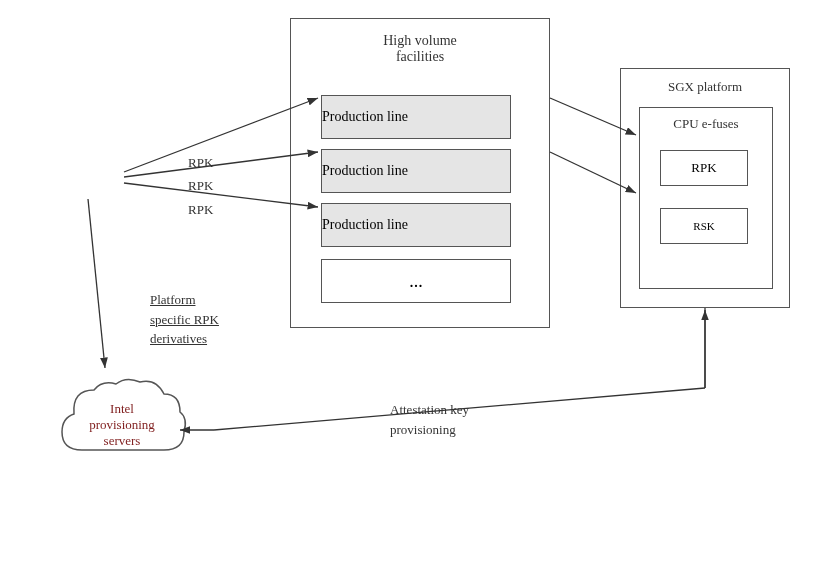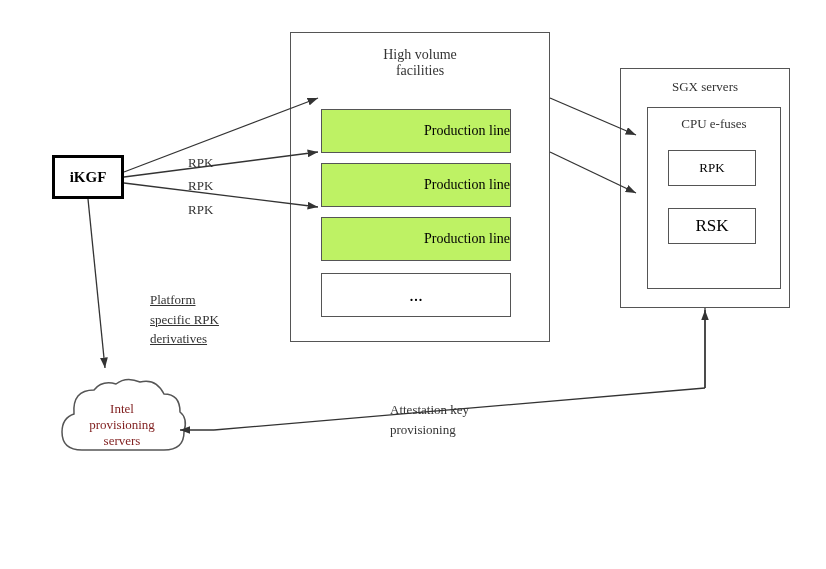--- a/index.html
+++ b/index.html
@@ -44,44 +44,43 @@
 
     
     .hvf-outer {
       position: absolute;
       left: 290px;
       top: 18px;
       width: 260px;
       height: 310px;
       border: 1.5px solid #555;
       background: #fff;
-      margin-top: 14px;
     }
     .hvf-title {
       position: absolute;
       top: 14px;
       left: 0;
       width: 100%;
       text-align: center;
       font-size: 14px;
       color: #333;
     }
 
     
     .prod-box {
       position: absolute;
       left: 30px;
       width: 190px;
       height: 44px;
       border: 1.5px solid #555;
       display: flex;
       align-items: center;
-      justify-content: flex-end;
+      justify-content: flex-start;
       font-size: 14px;
-      background: #bef264;
+      background: #e5e5e5;
     }
     .prod1 { top: 76px; }
     .prod2 { top: 130px; }
     .prod3 { top: 184px; }
     .prod-dots {
       position: absolute;
       left: 30px;
       top: 240px;
       width: 190px;
       height: 44px;
@@ -114,21 +113,20 @@
     }
     
     .cpu-box {
       position: absolute;
       left: 18px;
       top: 38px;
       width: 134px;
       height: 182px;
       border: 1.5px solid #555;
       background: #fff;
-      margin-left: 8px;
     }
     .cpu-title {
       position: absolute;
       top: 8px;
       left: 0;
       width: 100%;
       text-align: center;
       font-size: 13px;
       color: #333;
     }
@@ -148,21 +146,21 @@
     .rsk-box {
       position: absolute;
       left: 20px;
       top: 100px;
       width: 88px;
       height: 36px;
       border: 1.5px solid #555;
       display: flex;
       align-items: center;
       justify-content: center;
-      font-size: 17px;
+      font-size: 11px;
       background: #fff;
     }
 
     
     .cloud-container {
       position: absolute;
       left: 52px;
       top: 370px;
       width: 140px;
       height: 110px;
@@ -236,43 +234,40 @@
       top: 0;
       width: 826px;
       height: 569px;
       pointer-events: none;
     }
   </style>
 </head>
 <body>
 <div class="diagram-container">
 
-  <div class="ikgf-box">
-    <span>iKGF</span>
-  </div>
 
   <div class="hvf-outer">
     <div class="hvf-title">High volume<br>facilities</div>
     <div class="prod-box prod1">
       <span>Production line</span>
     </div>
     <div class="prod-box prod2">
       <span>Production line</span>
     </div>
     <div class="prod-box prod3">
       <span>Production line</span>
     </div>
     <div class="prod-dots">
       <span>...</span>
     </div>
   </div>
 
   <div class="sgx-outer">
     <div class="sgx-title">
-      <span>SGX servers</span>
+      <span>SGX platform</span>
     </div>
     <div class="cpu-box">
       <div class="cpu-title">
         <span>CPU e-fuses</span>
       </div>
       <div class="rpk-box">
         <span>RPK</span>
       </div>
       <div class="rsk-box">
         <span>RSK</span>

